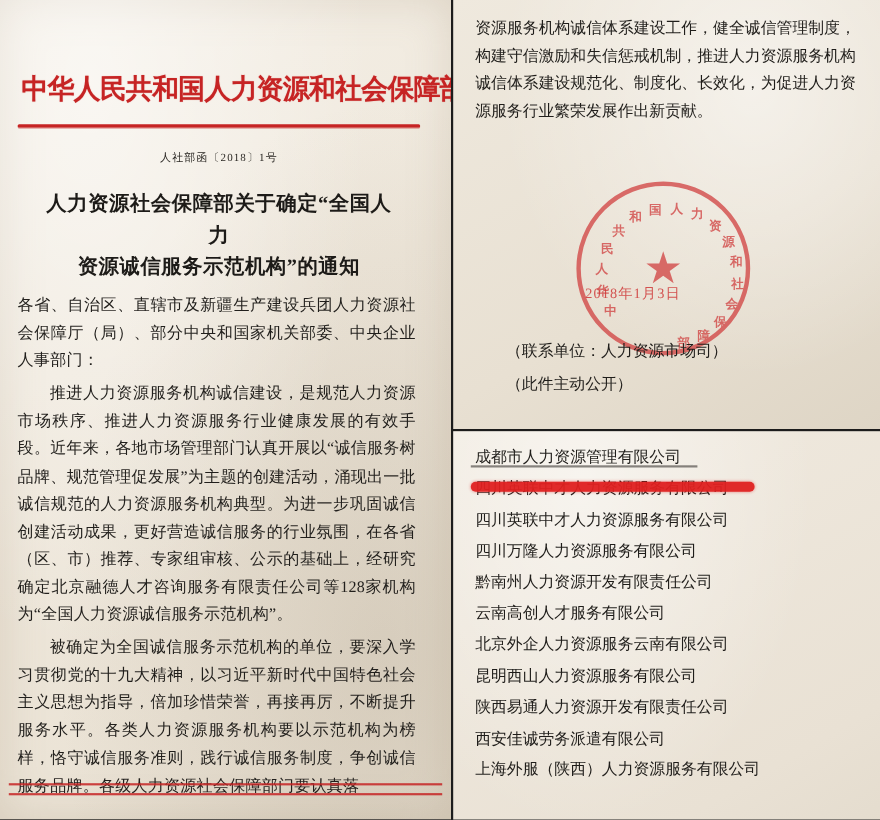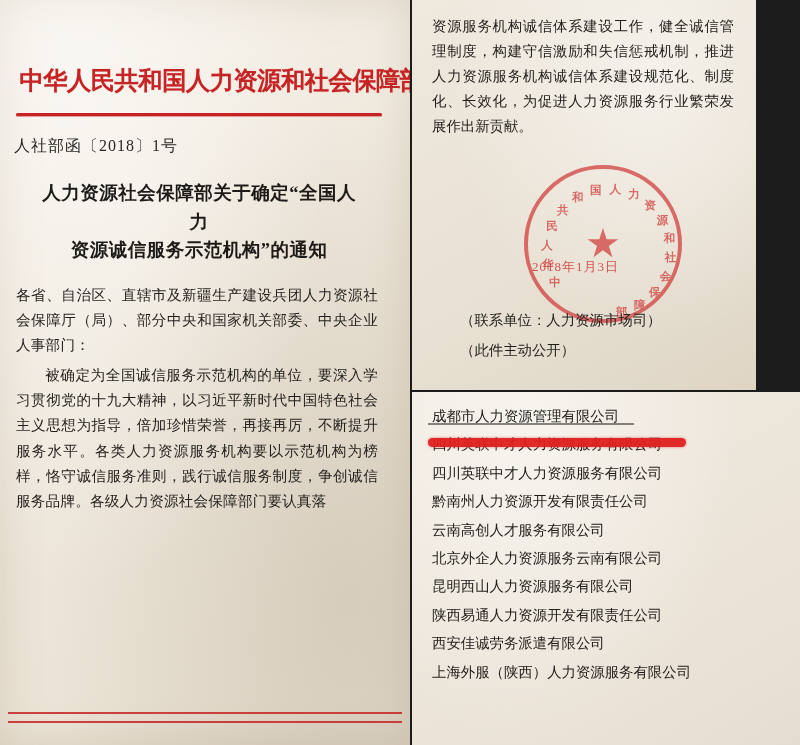--- a/index.html
+++ b/index.html
@@ -40,39 +40,39 @@
     white-space:nowrap;
     transform:scaleX(.97);
     margin-top:46px;
     text-shadow:0 0 1px rgba(198,36,36,.4);
   }
   .red-rule{
     height:3px;background:#c62424;margin:16px 2px 0 2px;border-radius:2px;
     box-shadow:0 1px 0 rgba(198,36,36,.4);
   }
   .docnum{
-    text-align:left;font-size:16px;color:#2a2723;margin-top:20px;letter-spacing:1px;
+    text-align:center;font-size:10px;color:#2a2723;margin-top:20px;letter-spacing:1px;
   }
   .doc-title{
     text-align:center;font-weight:bold;font-size:18.5px;color:#1d1b18;
-    line-height:1.55;margin:22px 22px 18px 22px;letter-spacing:.5px;
+    line-height:1.55;margin:22px 22px 8px 22px;letter-spacing:.5px;
   }
   .body-block{padding:0 6px 0 2px;}
   .body-block p{
     margin:0 0 5px 0;
     font-size:14.6px;line-height:1.72;color:#211f1c;
     text-align:justify;letter-spacing:.2px;
   }
   .body-block p.indent{text-indent:2em;}
   .bottom-rules{position:absolute;left:8px;right:8px;bottom:22px;}
   .bottom-rules div{height:2px;background:#c62424;margin-top:7px;opacity:.85;}
 
   
   .doc-rt{
-    position:absolute;left:412px;top:0;width:344px;height:390px;
+    position:absolute;left:412px;top:0;width:388px;height:390px;
     background:linear-gradient(150deg,#efe9de 0%,#e8e0d2 60%,#ded5c5 100%);
     overflow:hidden;
   }
   .doc-rt:before{
     content:"";position:absolute;inset:0;
     background:radial-gradient(ellipse at 70% 20%, rgba(255,255,255,.5), rgba(0,0,0,0) 60%);
     pointer-events:none;
   }
   .rt-inner{position:relative;padding:14px 22px 0 20px;}
   .rt-inner p{
@@ -137,20 +137,21 @@
     <div class="doc-left-inner">
       <div class="masthead">中华人民共和国人力资源和社会保障部</div>
       <div class="red-rule"></div>
       <div class="docnum">人社部函〔2018〕1号</div>
       <div class="doc-title">
         <div>人力资源社会保障部关于确定“全国人力</div>
         <div>资源诚信服务示范机构”的通知</div>
       </div>
       <div class="body-block">
         <p>各省、自治区、直辖市及新疆生产建设兵团人力资源社会保障厅（局）、部分中央和国家机关部委、中央企业人事部门：</p>
+        <p class="indent">推进人力资源服务机构诚信建设，是规范人力资源市场秩序、推进人力资源服务行业健康发展的有效手段。近年来，各地市场管理部门认真开展以“诚信服务树品牌、规范管理促发展”为主题的创建活动，涌现出一批诚信规范的人力资源服务机构典型。为进一步巩固诚信创建活动成果，更好营造诚信服务的行业氛围，在各省（区、市）推荐、专家组审核、公示的基础上，经研究确定北京融德人才咨询服务有限责任公司等128家机构为“全国人力资源诚信服务示范机构”。</p>
         <p class="indent">被确定为全国诚信服务示范机构的单位，要深入学习贯彻党的十九大精神，以习近平新时代中国特色社会主义思想为指导，倍加珍惜荣誉，再接再厉，不断提升服务水平。各类人力资源服务机构要以示范机构为榜样，恪守诚信服务准则，践行诚信服务制度，争创诚信服务品牌。各级人力资源社会保障部门要认真落</p>
       </div>
     </div>
     <div class="bottom-rules">
       <div></div>
         <div></div>
     </div>
   </div>
 
   <div class="doc-rt">
@@ -184,20 +185,21 @@
       <div>（联系单位：人力资源市场司）</div>
       <div>（此件主动公开）</div>
     </div>
   </div>
 
   <div class="doc-rb">
     <div class="rb-inner">
       <p class="rb-item first">成都市人力资源管理有限公司</p>
       <p class="rb-item">四川英联中才人力资源服务有限公司</p>
       <p class="rb-item">四川英联中才人力资源服务有限公司</p>
+      <p class="rb-item">四川万隆人力资源服务有限公司</p>
       <p class="rb-item">黔南州人力资源开发有限责任公司</p>
       <p class="rb-item">云南高创人才服务有限公司</p>
       <p class="rb-item">北京外企人力资源服务云南有限公司</p>
       <p class="rb-item">昆明西山人力资源服务有限公司</p>
       <p class="rb-item">陕西易通人力资源开发有限责任公司</p>
       <p class="rb-item">西安佳诚劳务派遣有限公司</p>
       <p class="rb-item">上海外服（陕西）人力资源服务有限公司</p>
 
       <div class="strike-red2"></div>
     </div>

